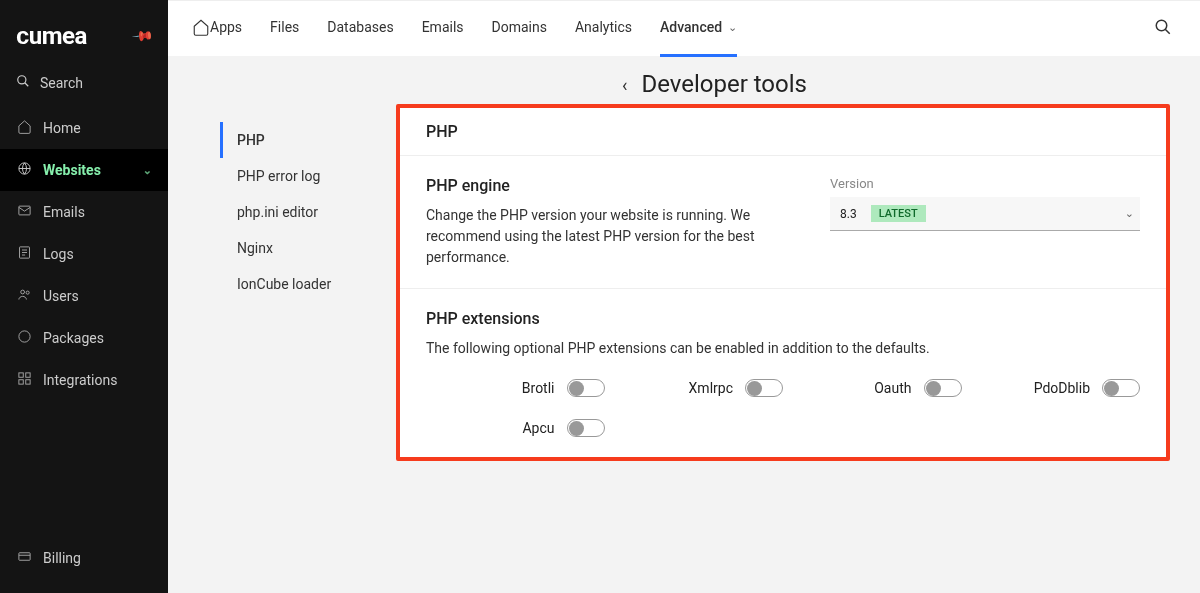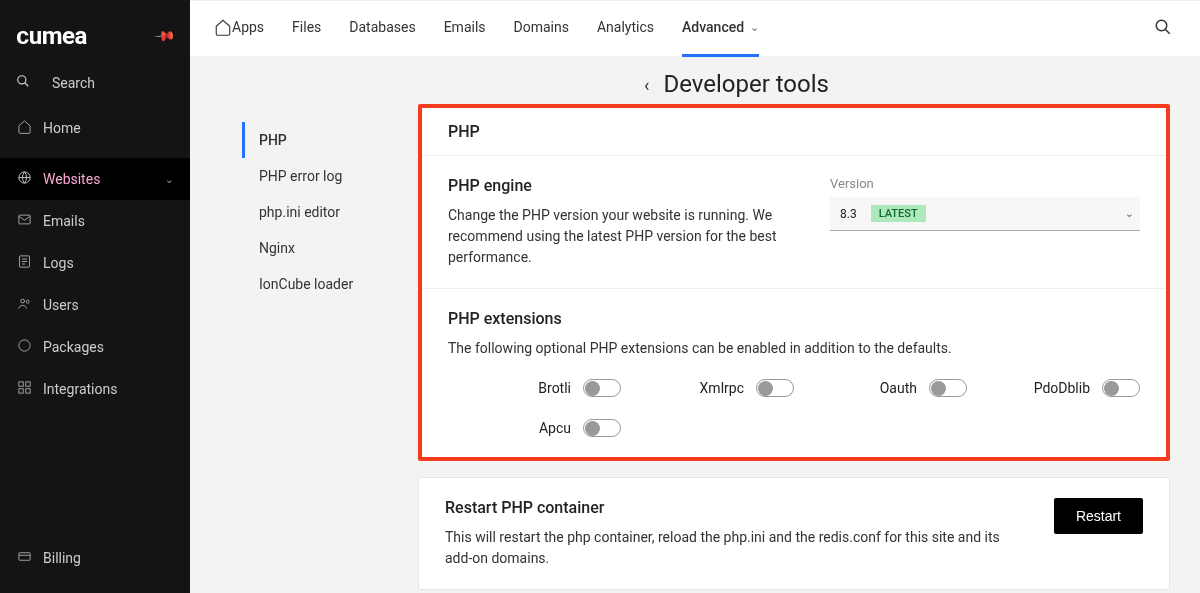--- a/index.html
+++ b/index.html
@@ -1,28 +1,28 @@
 <!DOCTYPE html>
 <html><head>
 <meta charset="utf-8">
 <style>
 * { margin: 0; padding: 0; box-sizing: border-box; }
 body { font-family: -apple-system, BlinkMacSystemFont, 'Segoe UI', Roboto, sans-serif; width: 1200px; height: 593px; overflow: hidden; background: #fff; }
 .app { display: flex; height: 593px; }
 
 
-.sidebar { width: 190px; background: #141414; color: #fff; display: flex; flex-direction: column; flex-shrink: 0; }
+.sidebar { width: 168px; background: #141414; color: #fff; display: flex; flex-direction: column; flex-shrink: 0; }
 .logo-row { display: flex; align-items: center; padding: 22px 16px 14px 16px; justify-content: space-between; }
 .logo { font-size: 24px; font-weight: 700; letter-spacing: -0.5px; }
 .pin { transform: rotate(40deg); font-size: 14px; opacity: 0.9; }
-.search-row { display: flex; align-items: center; gap: 22px; padding: 10px 16px 16px 16px; color: #ccc; font-size: 14px; cursor: pointer; }
+.search-row { display: flex; align-items: center; gap: 10px; padding: 10px 16px 16px 16px; color: #ccc; font-size: 14px; cursor: pointer; }
 .nav { flex: 1; }
 .nav-item { display: flex; align-items: center; gap: 11px; padding: 12px 16px; font-size: 14px; color: #ccc; cursor: pointer; position: relative; }
 .nav-item .icon { width: 16px; text-align: center; opacity: 0.8; }
-.nav-item.active { background: #000; color: #f9a8d4; font-weight: 400; margin-top: 9px; }
+.nav-item.active { background: #000; color: #86efac; font-weight: 700; }
 .nav-item .chev { margin-left: auto; font-size: 11px; opacity: 0.7; }
 .nav-bottom { margin-top: auto; padding-bottom: 14px; }
 
 
 .main { flex: 1; display: flex; flex-direction: column; background: #f3f3f3; }
 .topbar { background: #fff; border-top: 1px solid #eee; height: 56px; display: flex; align-items: center; padding: 0 28px 0 24px; }
 .topbar .home-icon { font-size: 17px; color: #333; }
 .tabs { display: flex; gap: 28px; height: 56px; align-items: center; }
 .tab { font-size: 14px; color: #333; cursor: pointer; height: 56px; display: flex; align-items: center; border-bottom: 3px solid transparent; gap: 6px; }
 .tab.active { border-bottom-color: #2670ff; font-weight: 500; }
@@ -277,30 +277,19 @@
                   <div class="ext">
                     <span>Apcu</span>
                     <span class="toggle">
                         <span class="knob"></span>
                       </span>
                   </div>
                 </div>
               </div>
             </div>
 
-            <div class="card">
-              <div class="section">
-                <div class="restart-row">
-                  <div class="txt">
-                    <h3>Restart PHP container</h3>
-                    <p style="margin-top:8px;">This will restart the php container, reload the php.ini and the redis.conf for this site and its add-on domains.</p>
-                  </div>
-                  <button class="btn-dark"><span>Restart</span></button>
-                </div>
-              </div>
-            </div>
 
           </div>
         </div>
       </div>
     </div>
   </div>
 </div>
 
 </body></html>

